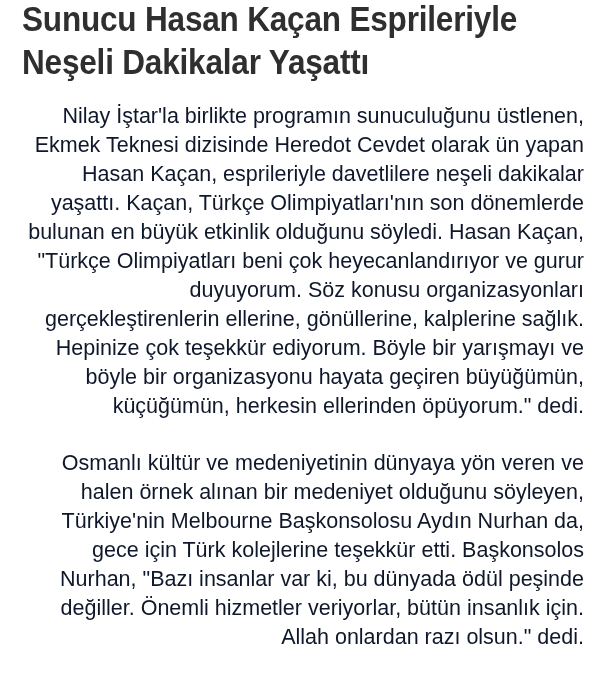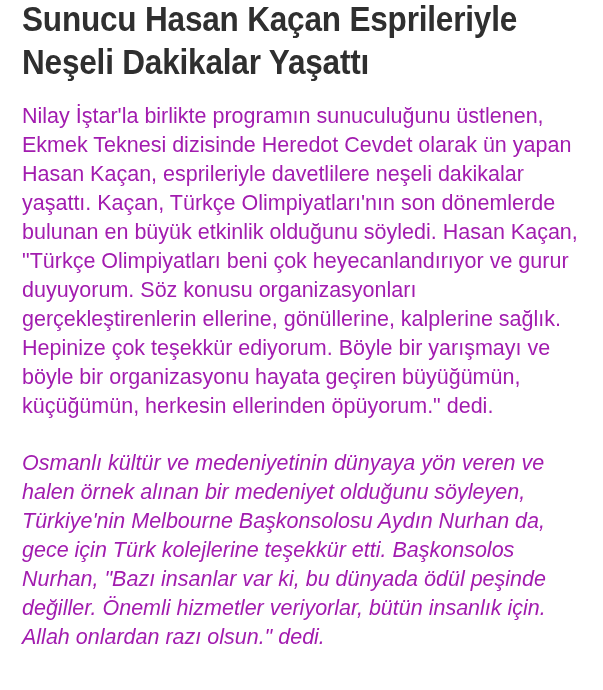--- a/index.html
+++ b/index.html
@@ -23,26 +23,26 @@
     width: 622px;                 
     transform: scaleX(0.9);      
     transform-origin: left top;
     letter-spacing: -0.2px;
   }
   .body-text {
     width: 562px;
     margin: 19px 0 0 0;
     font-size: 21.5px;
     line-height: 29px;
-    color: #a21caf;
+    color: #0f172a;
     letter-spacing: 0;
+    text-align: right;
   }
   .para-2 {
     margin-top: 28px;
-    font-style: italic;
   }
 </style>
 </head>
 <body>
 
 <article class="article">
   <h1 class="title">Sunucu Hasan Kaçan Esprileriyle Neşeli Dakikalar Yaşattı</h1>
 
   <p class="body-text">Nilay İştar'la birlikte programın sunuculuğunu üstlenen, Ekmek Teknesi dizisinde Heredot Cevdet olarak ün yapan Hasan Kaçan, esprileriyle davetlilere neşeli dakikalar yaşattı. Kaçan, Türkçe Olimpiyatları'nın son dönemlerde bulunan en büyük etkinlik olduğunu söyledi. Hasan Kaçan, "Türkçe Olimpiyatları beni çok heyecanlandırıyor ve gurur duyuyorum. Söz konusu organizasyonları gerçekleştirenlerin ellerine, gönüllerine, kalplerine sağlık. Hepinize çok teşekkür ediyorum. Böyle bir yarışmayı ve böyle bir organizasyonu hayata geçiren büyüğümün, küçüğümün, herkesin ellerinden öpüyorum." dedi.</p>
 

